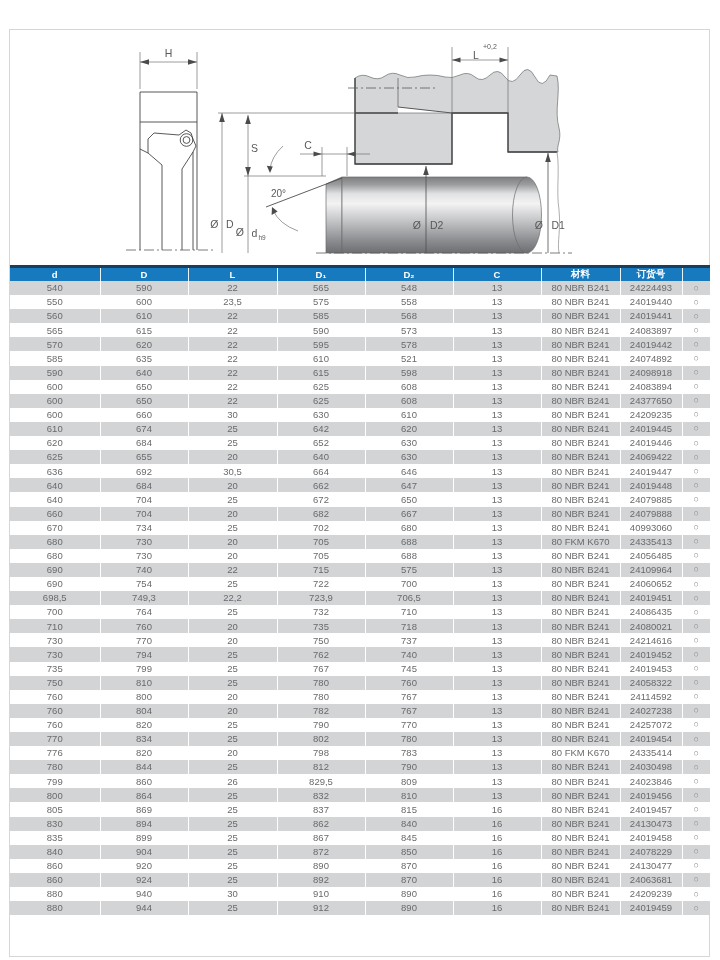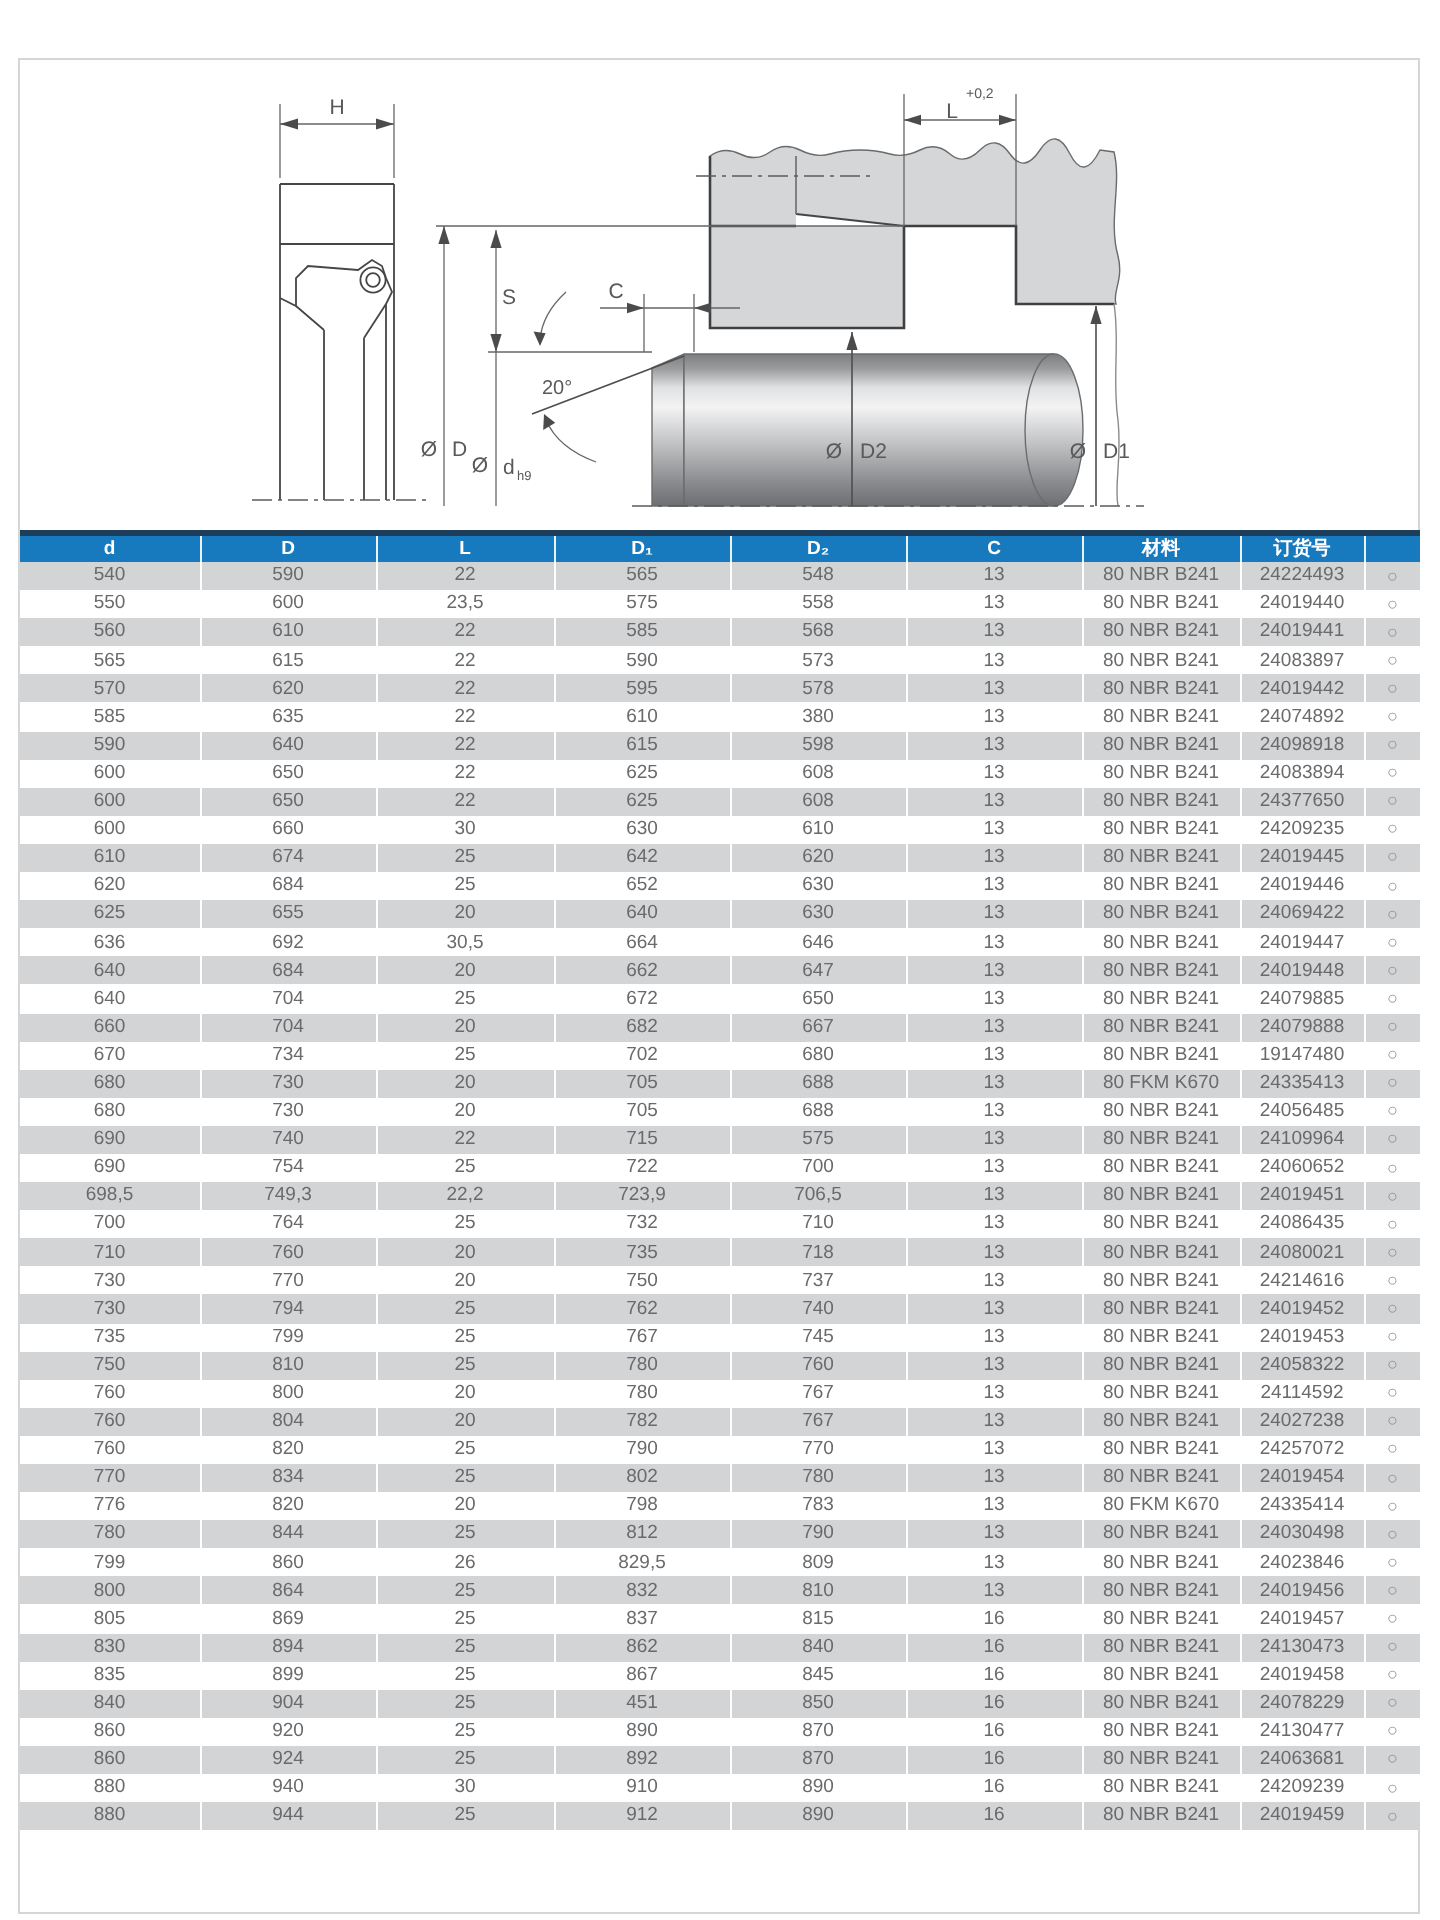--- a/index.html
+++ b/index.html
@@ -204,21 +204,21 @@
           <td>13</td>
           <td>80 NBR B241</td>
           <td>24019442</td>
           <td class="marker">○</td>
         </tr>
         <tr>
           <td>585</td>
           <td>635</td>
           <td>22</td>
           <td>610</td>
-          <td>380</td>
+          <td>521</td>
           <td>13</td>
           <td>80 NBR B241</td>
           <td>24074892</td>
           <td class="marker">○</td>
         </tr>
         <tr>
           <td>590</td>
           <td>640</td>
           <td>22</td>
           <td>615</td>
@@ -339,21 +339,21 @@
           <td class="marker">○</td>
         </tr>
         <tr>
           <td>670</td>
           <td>734</td>
           <td>25</td>
           <td>702</td>
           <td>680</td>
           <td>13</td>
           <td>80 NBR B241</td>
-          <td>19147480</td>
+          <td>40993060</td>
           <td class="marker">○</td>
         </tr>
         <tr>
           <td>680</td>
           <td>730</td>
           <td>20</td>
           <td>705</td>
           <td>688</td>
           <td>13</td>
           <td>80 FKM K670</td>
@@ -588,21 +588,21 @@
           <td>845</td>
           <td>16</td>
           <td>80 NBR B241</td>
           <td>24019458</td>
           <td class="marker">○</td>
         </tr>
         <tr>
           <td>840</td>
           <td>904</td>
           <td>25</td>
-          <td>451</td>
+          <td>872</td>
           <td>850</td>
           <td>16</td>
           <td>80 NBR B241</td>
           <td>24078229</td>
           <td class="marker">○</td>
         </tr>
         <tr>
           <td>860</td>
           <td>920</td>
           <td>25</td>

